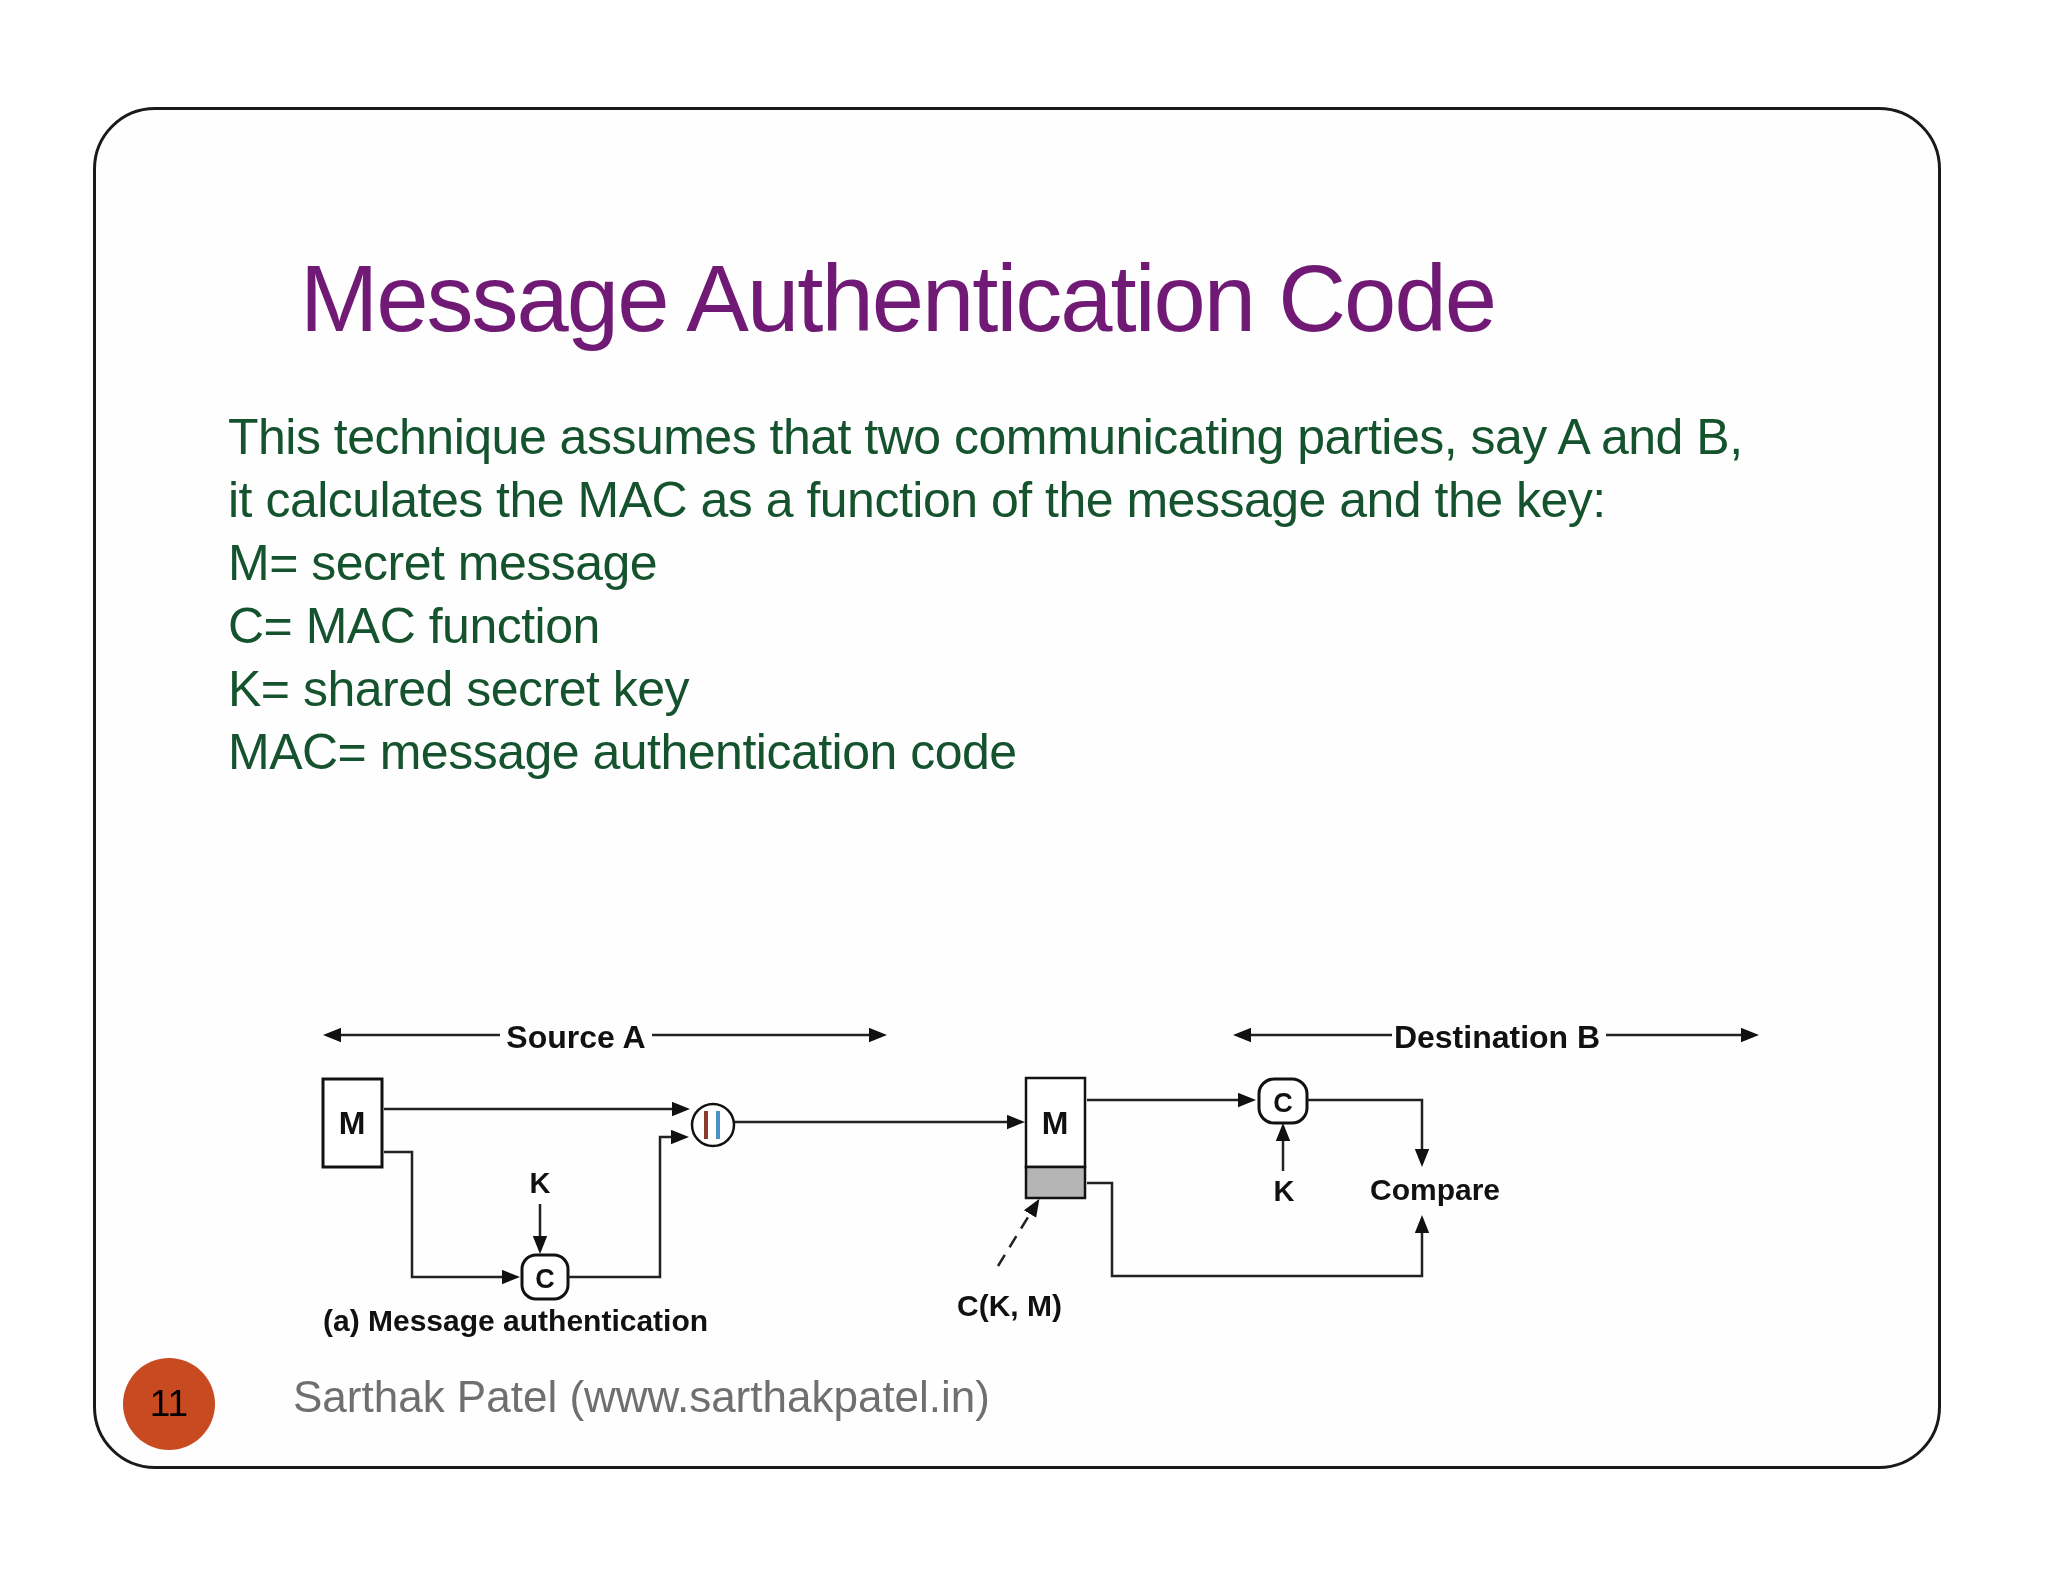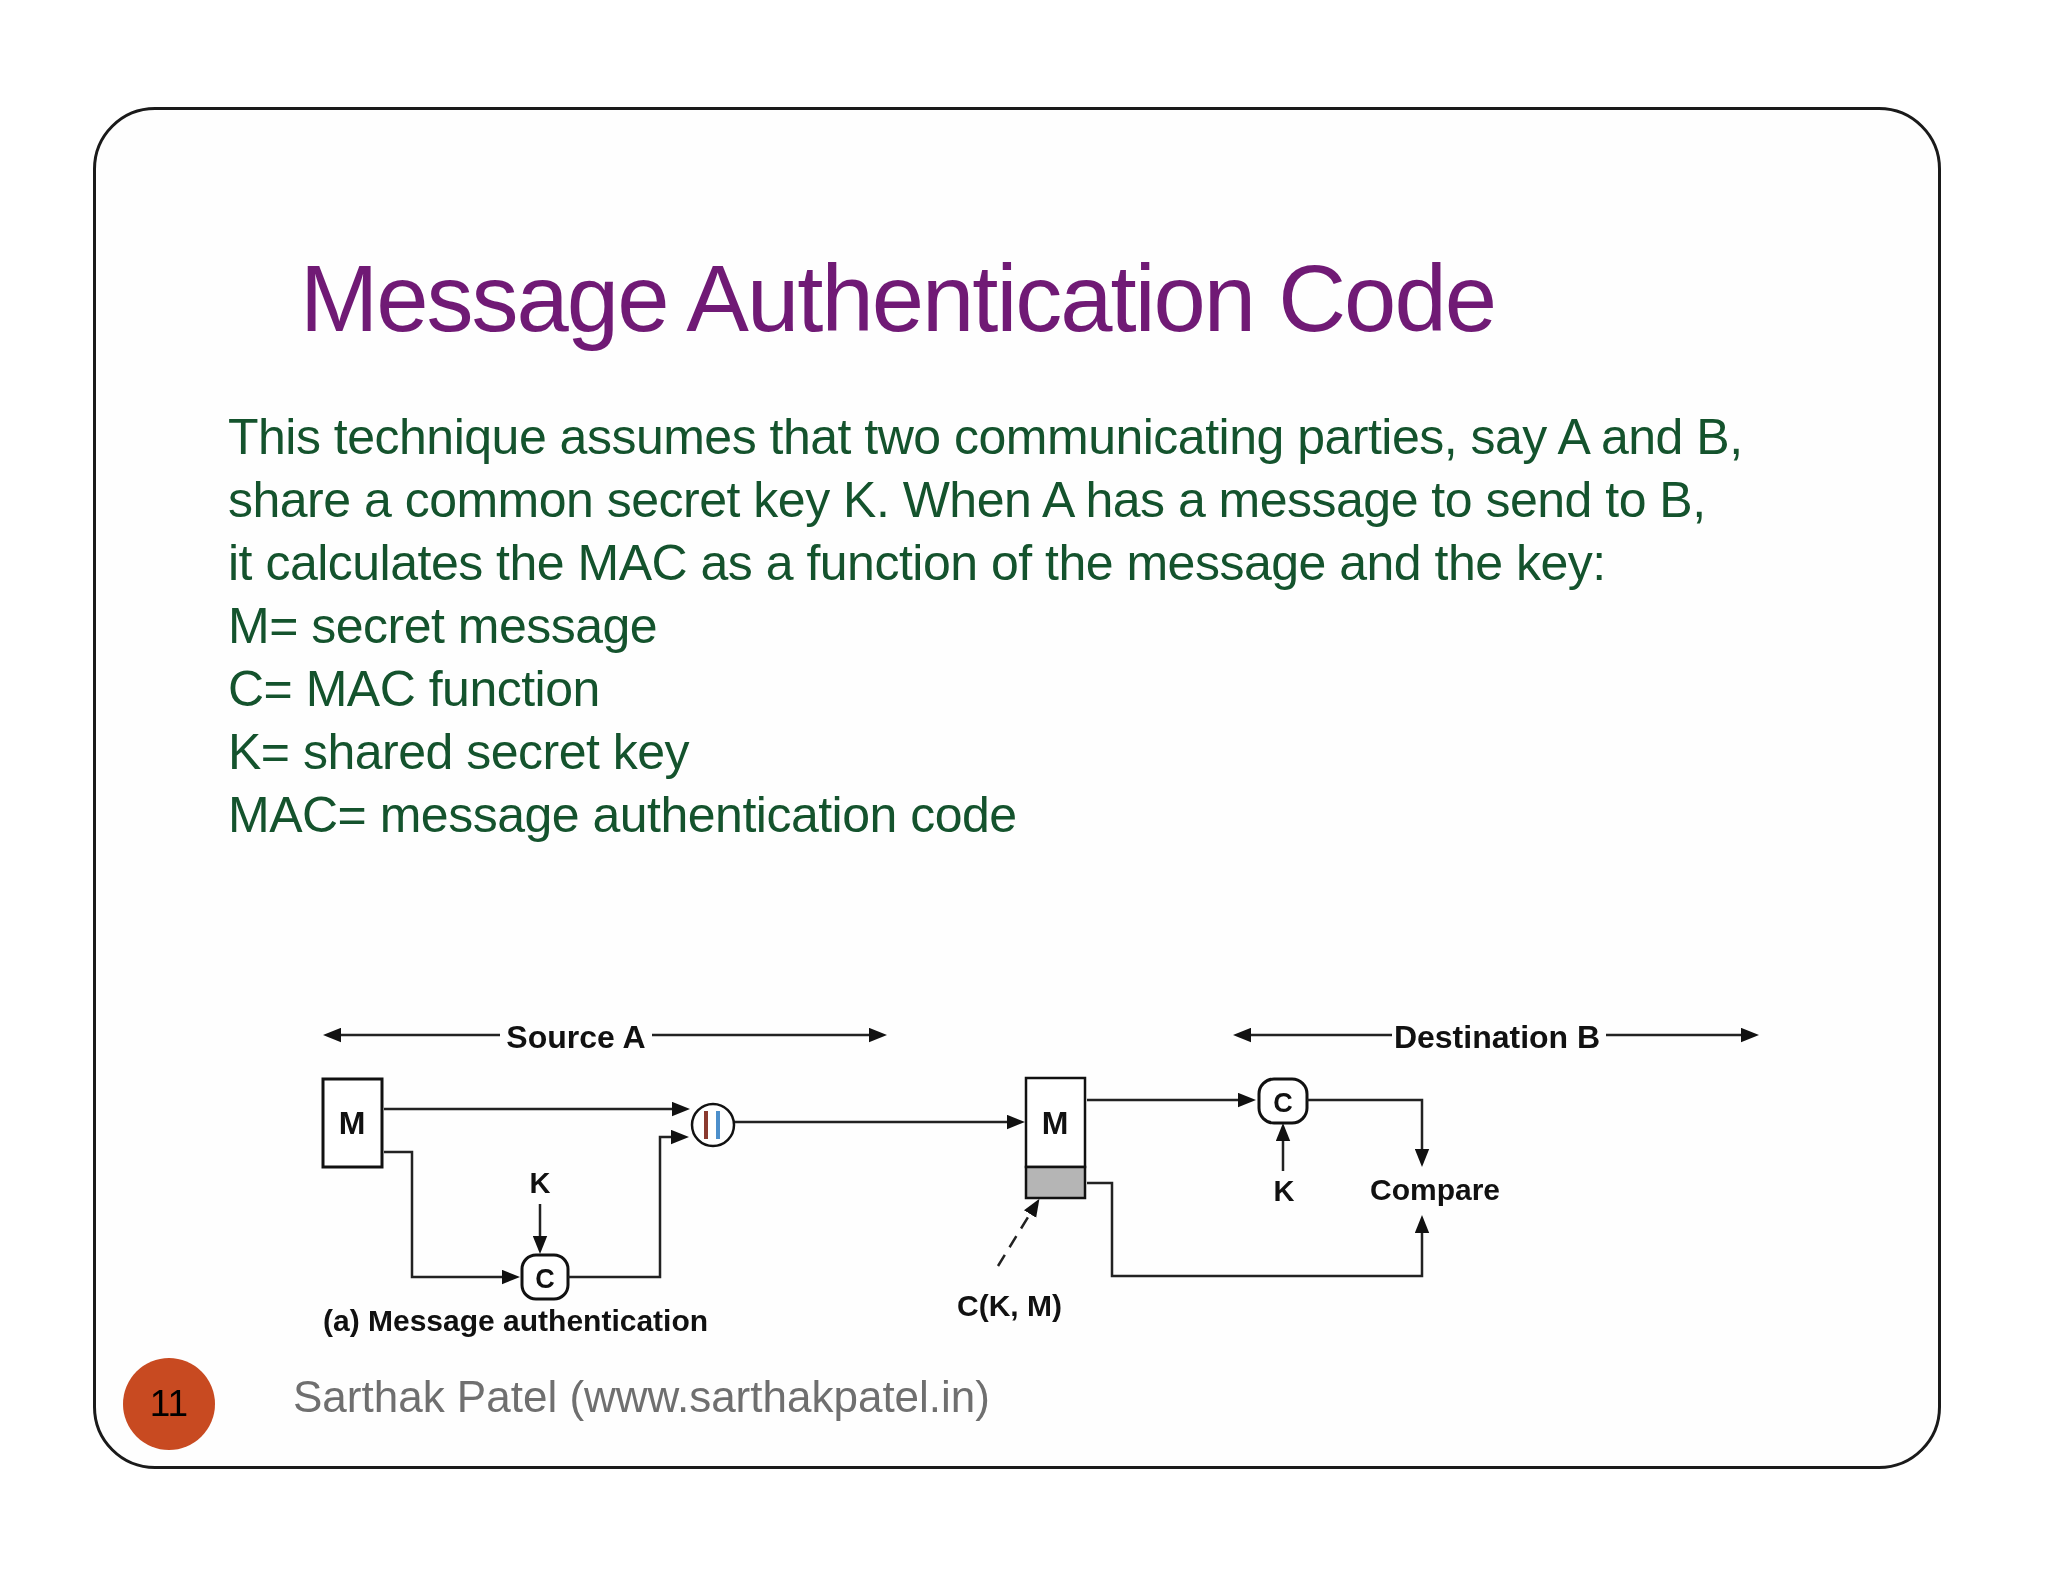--- a/index.html
+++ b/index.html
@@ -22,21 +22,20 @@
 <body>
 
 <div class="page">
 
   <div class="slide-border"></div>
 
   <div class="title">Message Authentication Code</div>
 
   <div class="body-text">
     <div>This technique assumes that two communicating parties, say A and B,</div>
-    <div>share a common secret key K. When A has a message to send to B,</div>
     <div>it calculates the MAC as a function of the message and the key:</div>
     <div>M= secret message</div>
     <div>C= MAC function</div>
     <div>K= shared secret key</div>
     <div>MAC= message authentication code</div>
   </div>
 
   <svg class="diagram" width="2048" height="1582" viewBox="0 0 2048 1582">
     <defs>
       <marker id="arr" viewBox="0 0 10 8" refX="0" refY="4" markerWidth="18" markerHeight="15" markerUnits="userSpaceOnUse" orient="auto">

